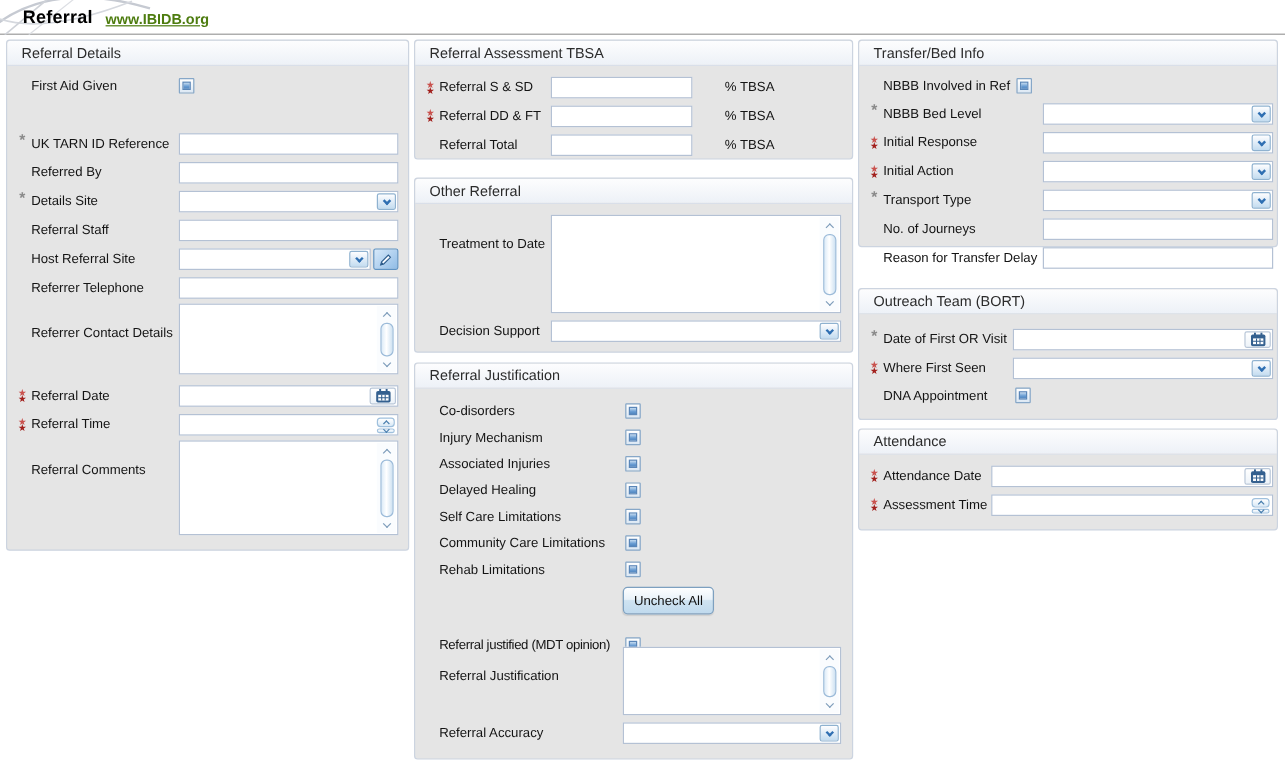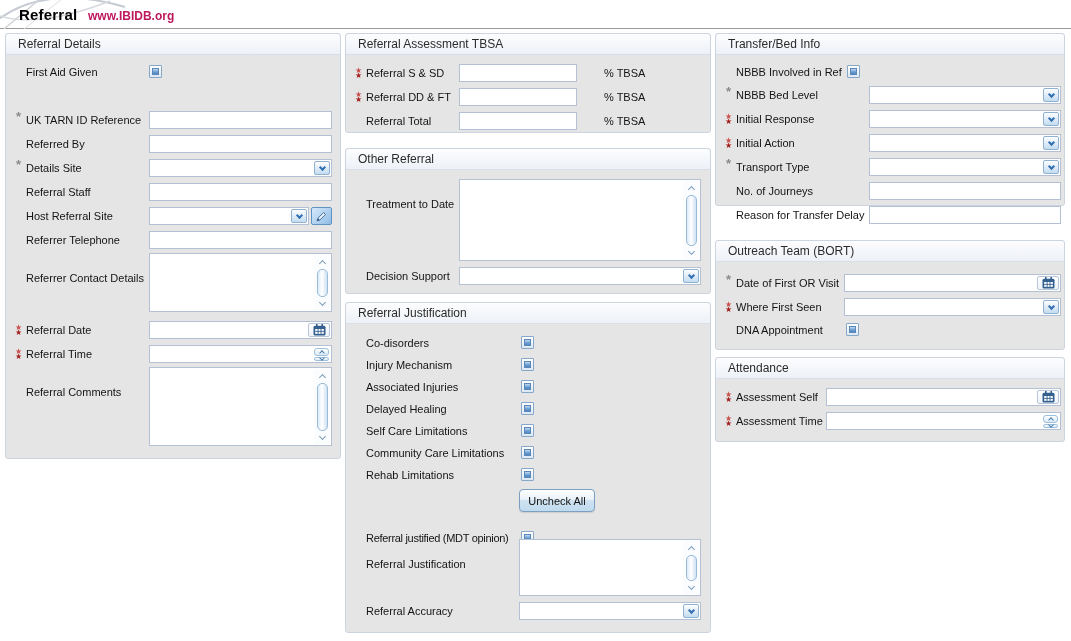--- a/index.html
+++ b/index.html
@@ -3,21 +3,21 @@
 <meta charset="utf-8">
 <style>
   *{margin:0;padding:0;box-sizing:border-box}
   html,body{background:#fff}
   body{font-family:"Liberation Sans",sans-serif;-webkit-font-smoothing:antialiased}
   .page{position:relative;width:1071px;height:641px;background:#fff;overflow:hidden}
 
   
   .hdr{position:absolute;left:0;top:0;width:1071px;height:29px;background:#fff;border-bottom:1px solid #9b9b9b}
   .hdr .ttl{position:absolute;left:19px;top:6px;font-size:15px;font-weight:bold;color:#000;letter-spacing:.2px}
-  .hdr .lnk{position:absolute;left:88px;top:9px;font-size:12px;font-weight:bold;color:#be185d;cursor:pointer}
+  .hdr .lnk{position:absolute;left:88px;top:9px;font-size:12px;font-weight:bold;color:#4d7c0f;text-decoration:underline;cursor:pointer}
   .globe{position:absolute;left:0;top:0;pointer-events:none}
 
   
   .panel{position:absolute;background:#e5e5e5;border:1px solid #ccd4e0;border-radius:3px}
   .ph{height:21px;background:linear-gradient(#fdfdfe,#edf1f7);border-bottom:1px solid #d9dfe9;border-radius:3px 3px 0 0;
       font-size:12px;color:#2b2b2b;line-height:20px;padding-left:12px}
   .row{position:absolute;left:0;right:0;height:18px}
   .lbl{position:absolute;left:20px;top:0;font-size:11px;color:#141414;line-height:18px;white-space:nowrap}
   .lbl.top{line-height:14px;top:18px}
 
@@ -418,21 +418,21 @@
           <span class="cbi"></span>
         </span>
     </div>
   </div>
 
   <div class="panel" id="p-att">
     <div class="ph">Attendance</div>
 
     <div class="row" style="top:30px">
       <span class="mk mkred"></span>
-      <span class="lbl">Assessment Self</span>
+      <span class="lbl">Attendance Date</span>
       <span class="ctl datef">
         <span class="calbtn">
           <svg width="13" height="12" viewBox="0 0 13 12">
             <rect x="0.5" y="1.8" width="12" height="9.7" rx="1.5" fill="#34608f"></rect>
             <rect x="2.2" y="5" width="8.6" height="4.8" fill="#fff"></rect>
             <path d="M2.2 7.4 h8.6 M5.1 5 v4.8 M8 5 v4.8" stroke="#34608f" stroke-width="0.9" fill="none"></path>
             <rect x="3" y="0" width="1.6" height="2.6" fill="#34608f"></rect>
             <rect x="8.4" y="0" width="1.6" height="2.6" fill="#34608f"></rect>
           </svg>
         </span>

